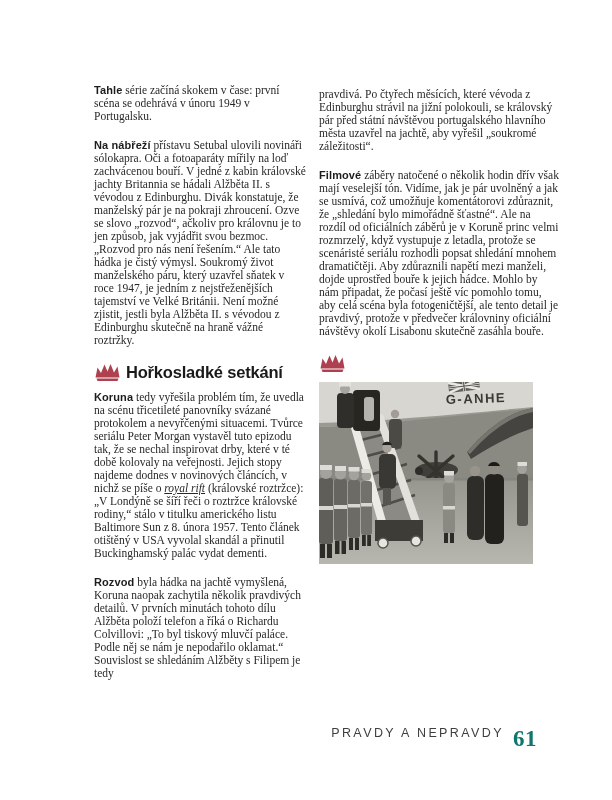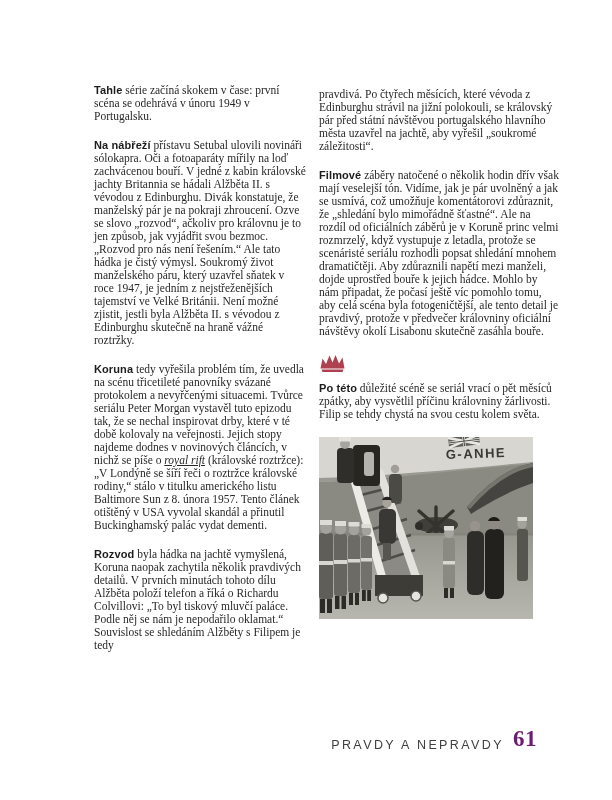--- a/index.html
+++ b/index.html
@@ -19,56 +19,61 @@
   .heading{margin:16px 0 9px 0;font-family:"Liberation Sans",sans-serif;
            font-weight:700;font-size:16.5px;line-height:19px;color:#191919;
            letter-spacing:-0.2px;}
   .heading .crown{display:inline-block;width:27px;height:18px;vertical-align:-3px;
                   margin-right:5px;}
   .crown svg{display:block;width:100%;height:100%;}
   .crown path{fill:var(--accent,#ae4150);}
 
   .photo{margin-top:8px;width:214px;height:182px;display:block;}
 
-  .footer{position:absolute;top:726px;right:75px;display:flex;align-items:flex-end;
+  .footer{position:absolute;top:726px;right:75px;display:flex;align-items:flex-start;
           gap:9px;}
   .footer-title{font-family:"Liberation Sans",sans-serif;font-size:12.5px;
                 letter-spacing:2.4px;color:#3f3f3f;}
   .page-number{font-family:"Liberation Serif",serif;font-weight:700;font-size:23px;
-               color:#701a75;letter-spacing:0.5px;}
+               color:#0f766e;letter-spacing:0.5px;}
 </style>
 </head>
 <body>
 
 <div class="page">
 
   <div class="col col-left">
     <p class="body-p"><span class="lead">Tahle</span><span> série začíná skokem v čase: první scéna se odehrává v únoru 1949 v Portugalsku.</span></p>
 
     <p class="body-p"><span class="lead">Na nábřeží</span><span> přístavu Setubal ulovili novináři sólokapra. Oči a fotoaparáty mířily na loď zachvácenou bouří. V jedné z kabin královské jachty Britannia se hádali Alžběta II. s vévodou z Edinburghu. Divák konstatuje, že manželský pár je na pokraji zhroucení. Ozve se slovo „rozvod“, ačkoliv pro královnu je to jen způsob, jak vyjádřit svou bezmoc. „Rozvod pro nás není řešením.“ Ale tato hádka je čistý výmysl. Soukromý život manželského páru, který uzavřel sňatek v roce 1947, je jedním z nejstřeženějších tajemství ve Velké Británii. Není možné zjistit, jestli byla Alžběta II. s vévodou z Edinburghu skutečně na hraně vážné roztržky.</span></p>
 
+    <div class="heading">
+      <span class="crown"><svg viewBox="0 0 27 18" aria-hidden="true">
+            <path d="M1.5,14.5 L3.5,4.5 L7,10 L10.5,1.5 L13.5,8.5 L16.5,1 L20,9.5 L23.5,3.5 L25.5,14.5 Z"></path>
+            <path d="M2.5,15.5 L24.5,15.5 L23.5,18 L3.5,18 Z"></path>
+          </svg></span><span>Hořkosladké setkání</span>
+    </div>
 
     <p class="body-p"><span class="lead">Koruna</span><span> tedy vyřešila problém tím, že uvedla na scénu třicetileté panovníky svázané protokolem a nevyřčenými situacemi. Tvůrce seriálu Peter Morgan vystavěl tuto epizodu tak, že se nechal inspirovat drby, které v té době kolovaly na veřejnosti. Jejich stopy najdeme dodnes v novinových článcích, v nichž se píše o </span><span class="it">royal rift</span><span> (královské roztržce): „V Londýně se šíří řeči o roztržce královské rodiny,“ stálo v titulku amerického listu Baltimore Sun z 8. února 1957. Tento článek otištěný v USA vyvolal skandál a přinutil Buckinghamský palác vydat dementi.</span></p>
 
     <p class="body-p"><span class="lead">Rozvod</span><span> byla hádka na jachtě vymyšlená, Koruna naopak zachytila několik pravdivých detailů. V prvních minutách tohoto dílu Alžběta položí telefon a říká o Richardu Colvillovi: „To byl tiskový mluvčí paláce. Podle něj se nám je nepodařilo oklamat.“ Souvislost se shledáním Alžběty s Filipem je tedy</span></p>
   </div>
 
   <div class="col col-right">
     <p class="body-p"><span>pravdivá. Po čtyřech měsících, které vévoda z Edinburghu strávil na jižní polokouli, se královský pár před státní návštěvou portugalského hlavního města uzavřel na jachtě, aby vyřešil „soukromé záležitosti“.</span></p>
 
     <p class="body-p"><span class="lead">Filmové</span><span> záběry natočené o několik hodin dřív však mají veselejší tón. Vidíme, jak je pár uvolněný a jak se usmívá, což umožňuje komentátorovi zdůraznit, že „shledání bylo mimořádně šťastné“. Ale na rozdíl od oficiálních záběrů je v Koruně princ velmi rozmrzelý, když vystupuje z letadla, protože se scenáristé seriálu rozhodli popsat shledání mnohem dramatičtěji. Aby zdůraznili napětí mezi manželi, dojde uprostřed bouře k jejich hádce. Mohlo by nám připadat, že počasí ještě víc pomohlo tomu, aby celá scéna byla fotogeničtější, ale tento detail je pravdivý, protože v předvečer královniny oficiální návštěvy okolí Lisabonu skutečně zasáhla bouře.</span></p>
 
     <div class="heading">
       <span class="crown"><svg viewBox="0 0 27 18" aria-hidden="true">
             <path d="M1.5,14.5 L3.5,4.5 L7,10 L10.5,1.5 L13.5,8.5 L16.5,1 L20,9.5 L23.5,3.5 L25.5,14.5 Z"></path>
             <path d="M2.5,15.5 L24.5,15.5 L23.5,18 L3.5,18 Z"></path>
           </svg></span>
     </div>
 
-    <p class="body-p"><span class="lead">Po této</span><span> důležité scéně se seriál vrací o pět měsíců zpátky, aby vysvětlil příčinu královniny žárlivosti. Filip se tehdy chystá na svou cestu kolem světa.</span></p>
 
     <svg class="photo" viewBox="0 0 214 182" preserveAspectRatio="none">
       <defs>
         <linearGradient id="gTarmac" x1="0" y1="0" x2="0" y2="1">
           <stop offset="0" stop-color="#98978f"></stop>
             <stop offset="1" stop-color="#b7b6af"></stop>
         </linearGradient>
         <linearGradient id="gField" x1="0" y1="0" x2="0" y2="1">
           <stop offset="0" stop-color="#84837b"></stop>
             <stop offset="1" stop-color="#979density"></stop>

